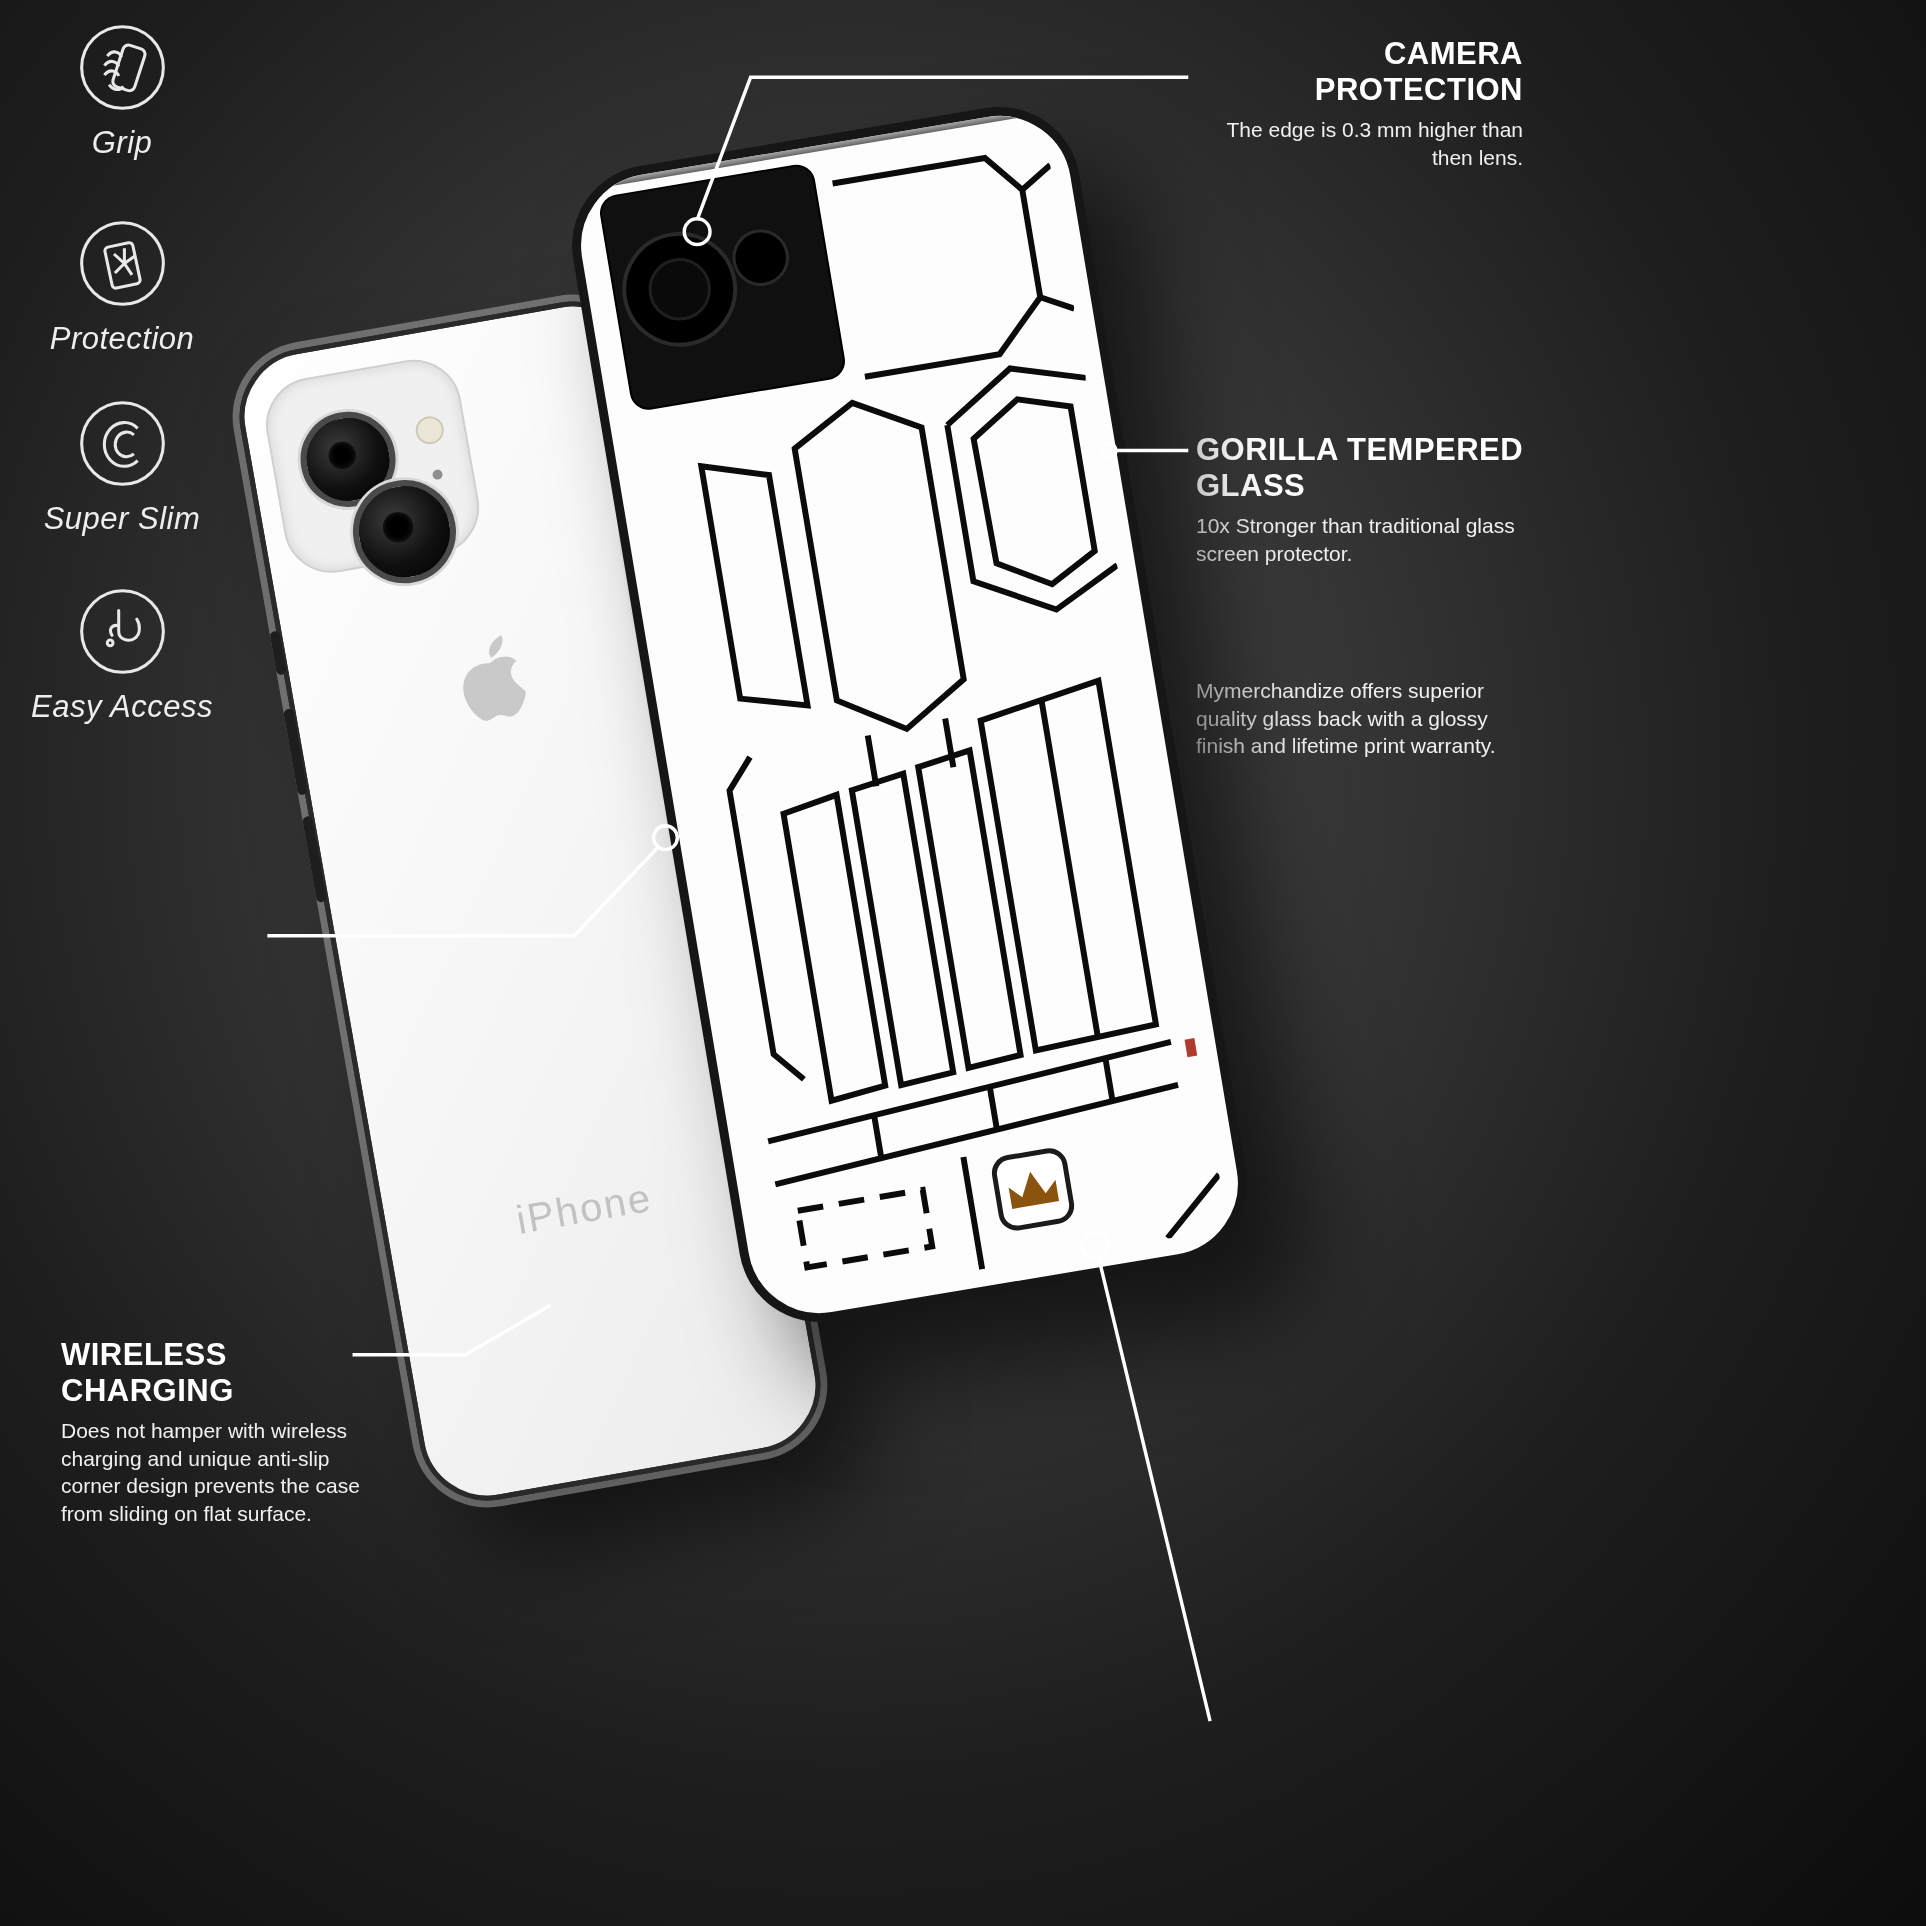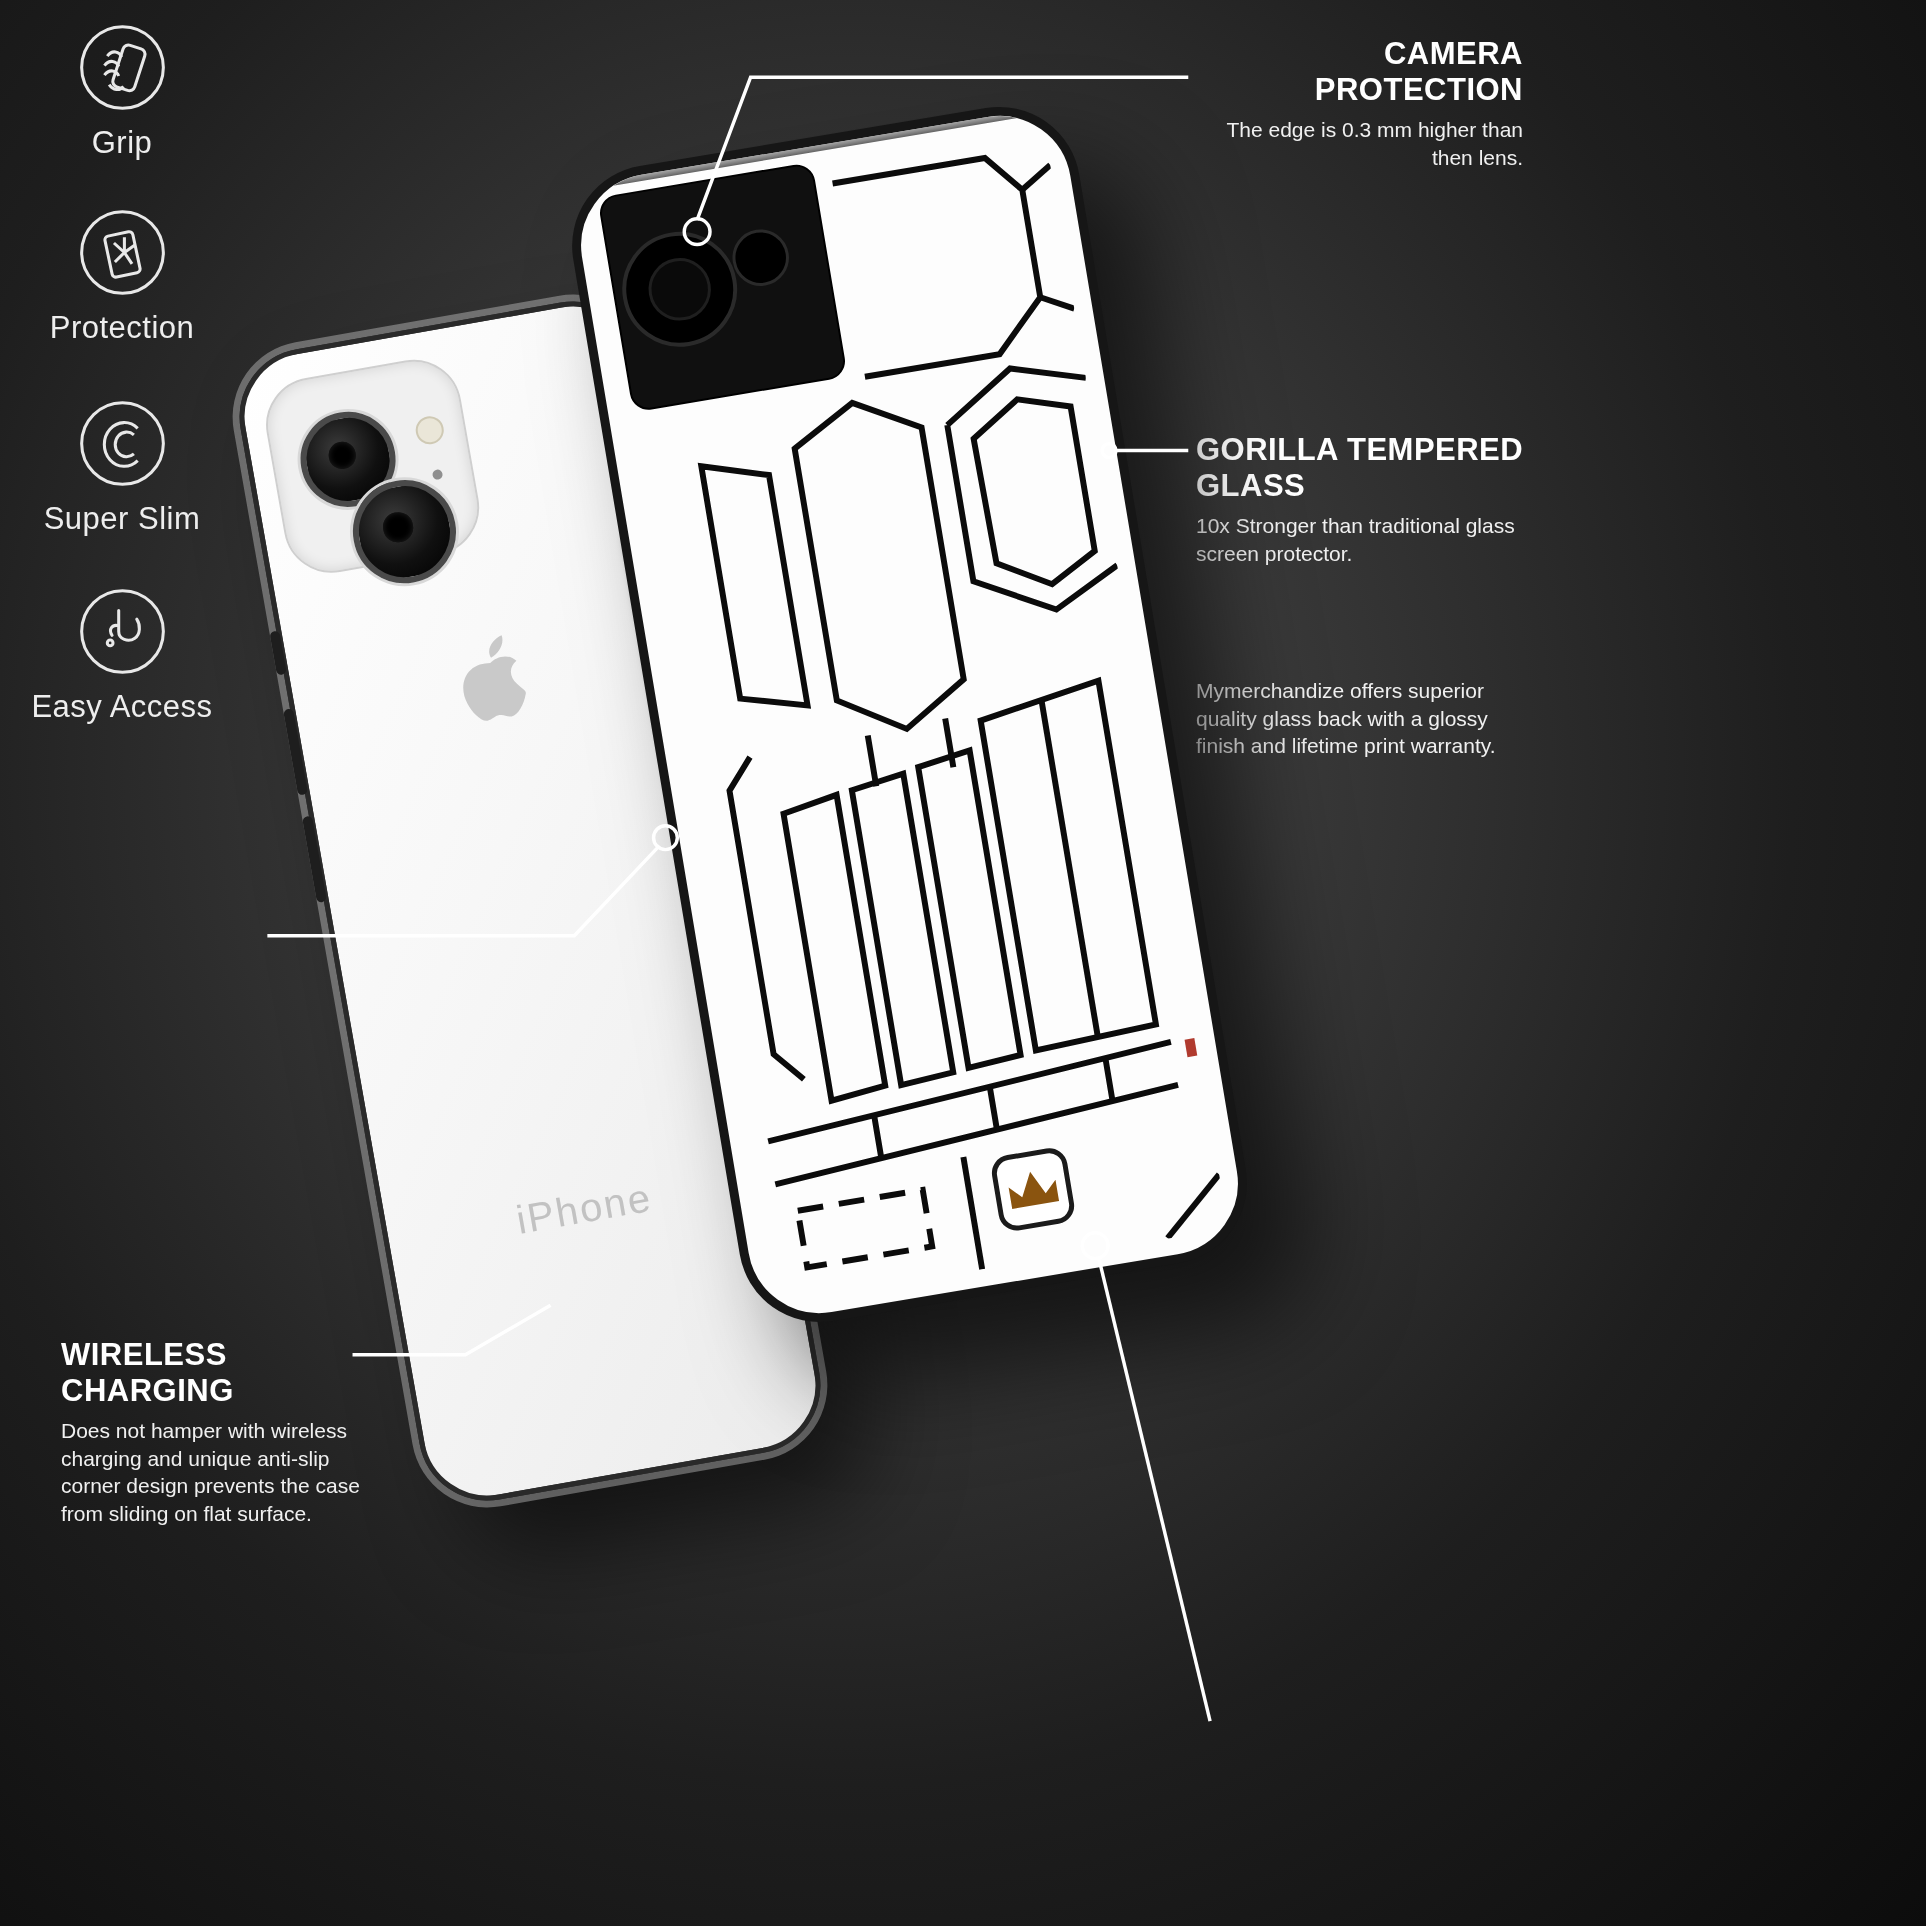--- a/index.html
+++ b/index.html
@@ -4,22 +4,22 @@
 <style>
   html,body{margin:0;padding:0;background:#000;}
   .stage{
     position:relative;width:1927px;height:1927px;overflow:hidden;
     background:radial-gradient(ellipse at 44% 40%, #4b4b4b 0%, #383838 30%, #1e1e1e 62%, #0c0c0c 100%);
     font-family:"Liberation Sans", sans-serif;color:#fff;
   }
   
   .feat{position:absolute;left:18px;width:208px;text-align:center;}
   .feat svg{display:block;margin:0 auto;}
-  .feat .flabel{margin-top:10px;font-size:31px;color:#eee;letter-spacing:0.5px;}
-  .f1{top:20px}.f2{top:205px}.f3{top:396px}.f4{top:584px}
+  .feat .flabel{margin-top:10px;font-size:31px;color:#eee;letter-spacing:0.5px;font-style:italic;}
+  .f1{top:20px}.f2{top:216px}.f3{top:396px}.f4{top:584px}
   .iconline{fill:none;stroke:#e8e8e8;stroke-width:3.2px;}
   
   .callout{position:absolute;}
   .c-title{font-size:31px;font-weight:bold;color:#fff;letter-spacing:0.5px;margin-bottom:8px;}
   .c-body{font-size:21px;line-height:1.32;color:#f0f0f0;}
   .co-camera{left:1196px;top:36px;width:327px;text-align:right;}
   .co-gorilla{left:1196px;top:432px;width:376px;}
   .co-lifetime{left:1196px;top:677px;width:327px;}
   .co-precise{left:1210px;top:1701px;width:327px;}
   .co-tpu{left:61px;top:905px;width:198px;}

